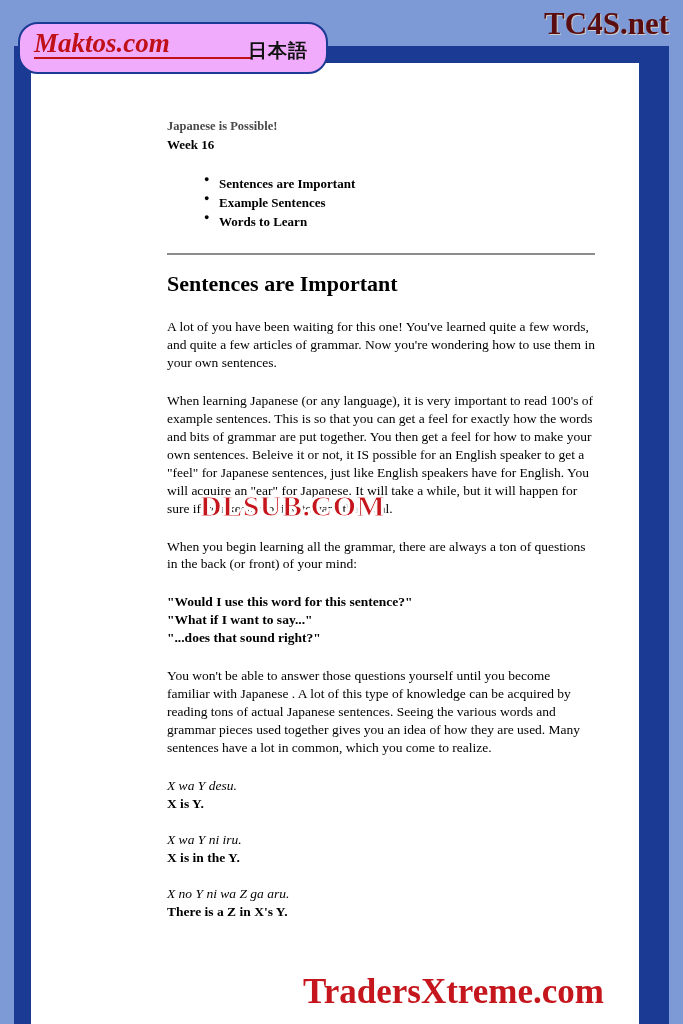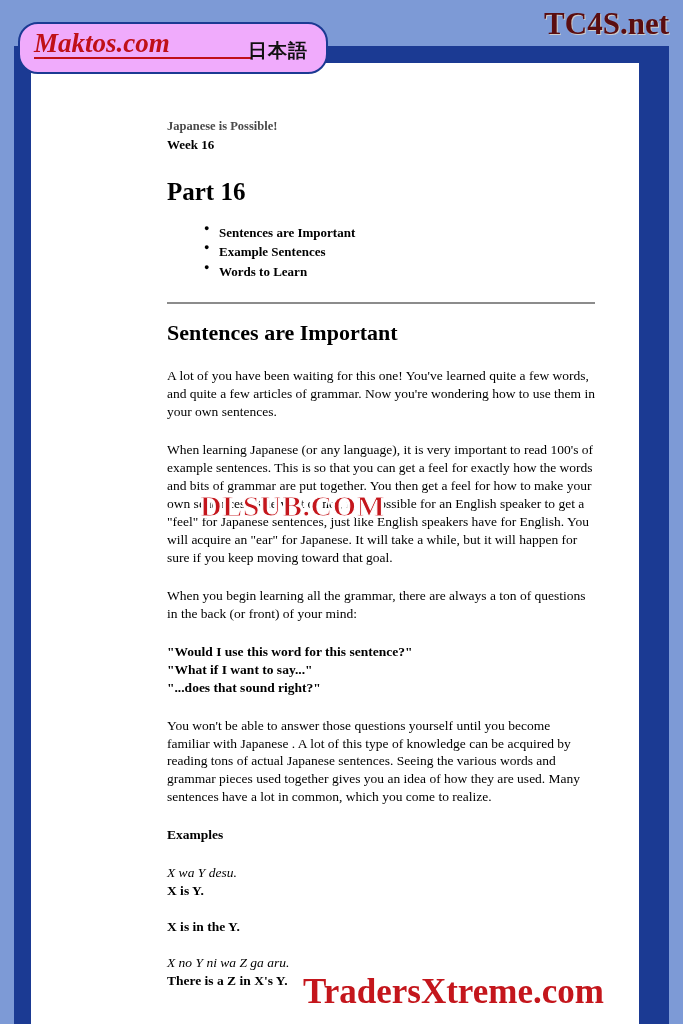--- a/index.html
+++ b/index.html
@@ -229,21 +229,20 @@
 
 <div class="blue-border"></div>
 
 <div class="inner-white">
   <div class="left-edge-strip"></div>
 
   <div class="doc">
     <p class="kicker">Japanese is Possible!</p>
     <p class="week">Week 16</p>
 
-    <h1 class="part">Part 16</h1>
 
     <ul class="toc">
       <li>Sentences are Important</li>
       <li>Example Sentences</li>
       <li>Words to Learn</li>
     </ul>
 
     <hr class="rule">
 
     <h2 class="section">Sentences are Important</h2>
@@ -253,28 +252,28 @@
     <p class="body">When you begin learning all the grammar, there are always a ton of questions in the back (or front) of your mind:</p>
 
     <p class="quotes">
       <span>"Would I use this word for this sentence?"</span><br>
       <span>"What if I want to say..."</span><br>
       <span>"...does that sound right?"</span>
     </p>
 
     <p class="body">You won't be able to answer those questions yourself until you become familiar with Japanese . A lot of this type of knowledge can be acquired by reading tons of actual Japanese sentences. Seeing the various words and grammar pieces used together gives you an idea of how they are used. Many sentences have a lot in common, which you come to realize.</p>
 
-    <p class="examples-head">Examples</p>
 
     <div class="ex-block">
       <p class="ex-romaji">X wa Y desu.</p>
       <p class="ex-english">X is Y.</p>
     </div>
 
     <div class="ex-block">
+      <p class="ex-romaji">X wa Y ni iru.</p>
       <p class="ex-english">X is in the Y.</p>
     </div>
 
     <div class="ex-block">
       <p class="ex-romaji">X no Y ni wa Z ga aru.</p>
       <p class="ex-english">There is a Z in X's Y.</p>
     </div>
 
   </div>
 </div>

